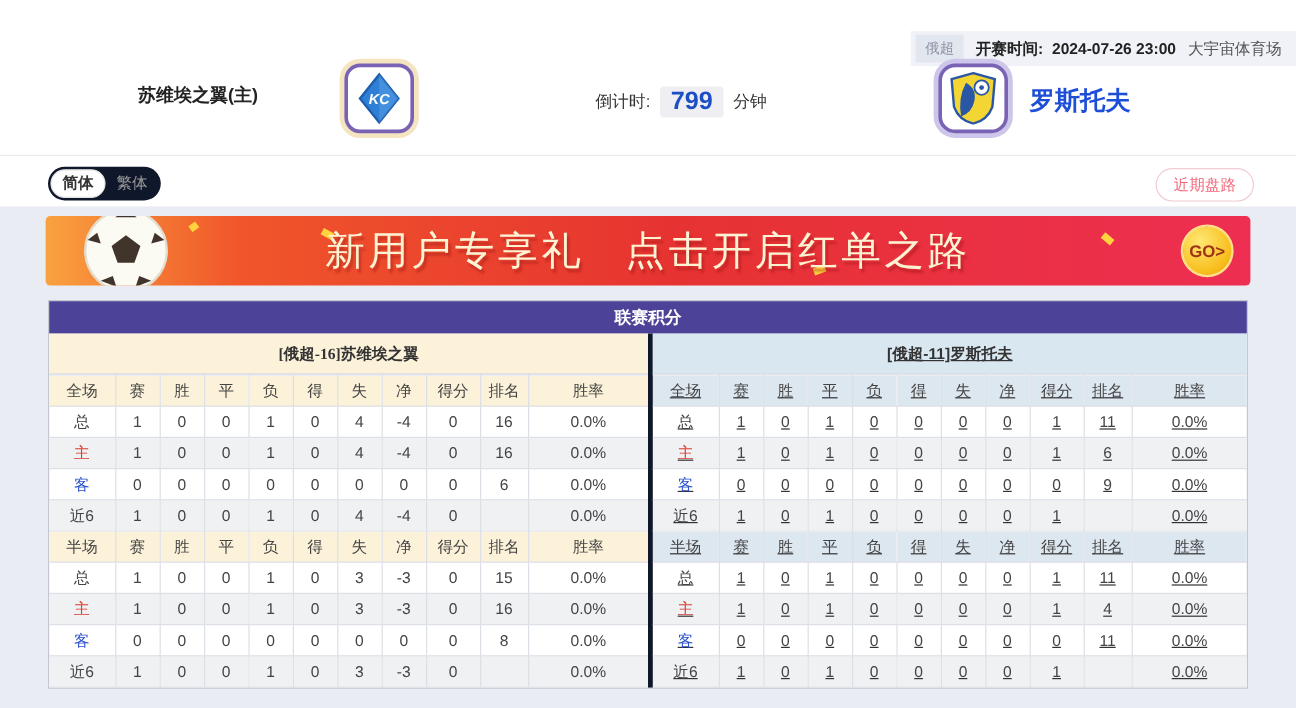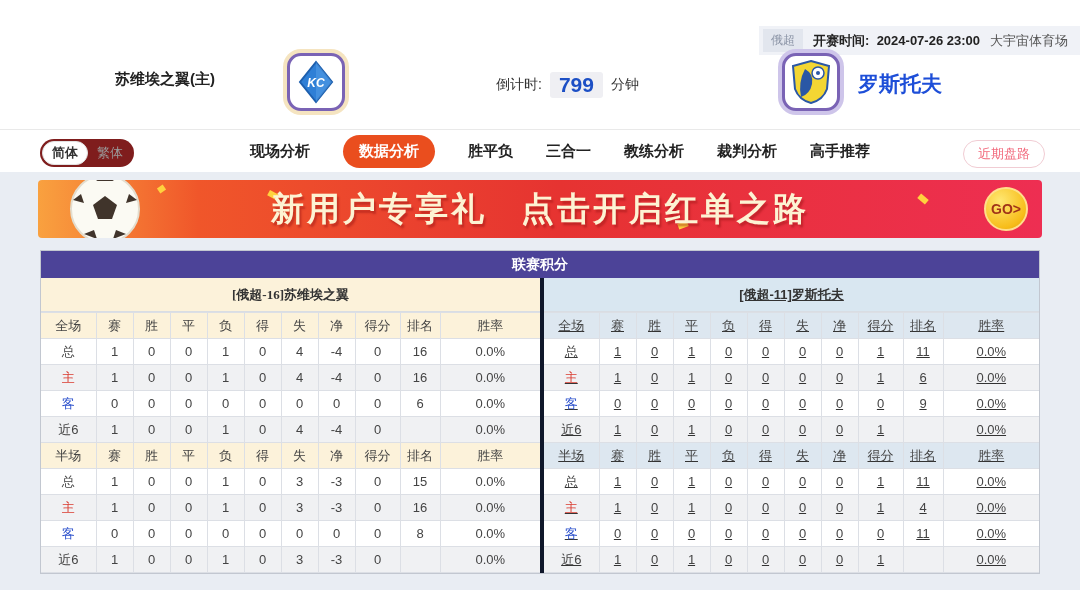--- a/index.html
+++ b/index.html
@@ -12,52 +12,52 @@
     padding:3px 12px 3px 4px; font-size:13px; }
   .league-badge { background:#e2e6ee; color:#8b94a6; padding:3px 8px; font-size:12px; }
   .kickoff { font-weight:bold; color:#222; }
   .venue { color:#555; }
 
   
   .home-name { position:absolute; left:115px; top:70px; font-size:15px; font-weight:bold; color:#222; }
   .away-name { position:absolute; left:858px; top:70px; font-size:21px; font-weight:bold; color:#1d4ed8; }
   .logo { position:absolute; width:58px; height:58px; border-radius:14px; background:#fff;
     border:3px solid #7a63b5; display:flex; align-items:center; justify-content:center; }
-  .logo-home { left:287px; top:53px; box-shadow:0 0 0 4px #f5e4c0; }
+  .logo-home { left:287px; top:53px; box-shadow:0 0 0 4px #f5e4c0;border-radius:13px; }
   .logo-away { left:782px; top:53px; box-shadow:0 0 0 4px #cec5ea; }
   .countdown { position:absolute; top:72px; left:0; width:1080px; display:flex;
     justify-content:center; align-items:center; gap:8px; font-size:14px; }
   .countdown-inner { display:inline-flex; align-items:center; gap:8px; margin-left:55px; }
   .countdown-value { background:#efeff3; color:#1c4fc5; font-size:21px; font-weight:bold;
     padding:1px 9px; border-radius:3px; }
 
   
   .nav { position:absolute; top:129px; left:0; width:1080px; height:43px; background:#fff;
     border-top:1px solid #e9e9e9; }
-  .lang-toggle { position:absolute; left:40px; top:9px; background:#7f1d1d; border-radius:14px;
+  .lang-toggle { position:absolute; left:40px; top:9px; background:#0f172a; border-radius:14px;
     display:flex; align-items:center; padding:2px; font-size:13px; }
   .lang-on { background:#fff; border:1px solid #e2e2e2; border-radius:12px; padding:2px 9px;
     color:#333; font-weight:bold; }
   .lang-off { padding:2px 9px; color:#9a9a9a; }
   .tabs { position:absolute; left:250px; top:0; height:43px; display:flex; align-items:center; gap:33px; }
   .tab { font-size:15px; font-weight:bold; color:#222; cursor:pointer; white-space:nowrap; }
   .tab.active { background:#ea4e1e; color:#fff; padding:7px 16px; border-radius:17px; }
   .recent-link { position:absolute; right:35px; top:10px; border:1px solid #f1ccd3; color:#f2697c;
     background:#fff; padding:4px 14px; border-radius:14px; font-size:13px; }
 
   
   .content { position:absolute; top:172px; left:0; width:1080px; height:418px; background:#e9edf3; }
 
   
   .banner { position:absolute; left:38px; top:8px; width:1004px; height:58px; border-radius:4px;
     overflow:hidden; cursor:pointer;
     background:linear-gradient(90deg,#f9a13f 0%,#f0562a 16%,#e63331 52%,#ee2e52 100%); }
   .ball { position:absolute; left:30px; top:-8px; }
   .banner-text { position:absolute; left:0; top:0; width:100%; height:58px; display:flex;
-    align-items:center; justify-content:center; gap:34px; font-size:33px; font-weight:bold;
+    align-items:center; justify-content:center; gap:34px; font-size:33px; font-weight:normal;
     color:#fdf3d3; letter-spacing:3px; text-shadow:2px 3px 2px rgba(150,20,20,.45); }
   .go-coin { position:absolute; right:14px; top:7px; width:44px; height:44px; border-radius:50%;
     background:radial-gradient(circle at 35% 30%,#ffe873,#f7bd1a 70%,#e09a00);
     border:2px solid #ffde8a; display:flex; align-items:center; justify-content:center;
     font-size:14px; font-weight:bold; color:#a03418; }
   .confetti { position:absolute; width:10px; height:6px; background:#ffd23e; }
   .cf1 { left:230px; top:12px; transform:rotate(28deg); }
   .cf2 { left:640px; top:42px; transform:rotate(-20deg); }
   .cf3 { left:880px; top:16px; transform:rotate(40deg); }
   .cf4 { left:120px; top:6px; transform:rotate(-35deg); width:7px; }
@@ -121,29 +121,20 @@
     <circle cx="27" cy="13" r="2" fill="#2a57a5"></circle>
   </svg>
 </div>
 <div class="away-name">罗斯托夫</div>
 
 <div class="nav">
   <div class="lang-toggle">
     <span class="lang-on">简体</span>
     <span class="lang-off">繁体</span>
   </div>
-  <div class="tabs" id="tabs">
-      <div class="tab">现场分析</div>
-      <div class="tab active">数据分析</div>
-      <div class="tab">胜平负</div>
-      <div class="tab">三合一</div>
-      <div class="tab">教练分析</div>
-      <div class="tab">裁判分析</div>
-      <div class="tab">高手推荐</div>
-    </div>
   <div class="recent-link">近期盘路</div>
 </div>
 
 <div class="content">
 
   <div class="banner">
     <svg class="ball" width="74" height="74" viewBox="0 0 74 74">
       <circle cx="37" cy="37" r="34" fill="#fbfaf3" stroke="#e3ddce" stroke-width="2"></circle>
       <polygon points="37,24 49,33 44,47 30,47 25,33" fill="#40342b"></polygon>
       <polygon points="37,3 46,9 28,9" fill="#40342b"></polygon>

